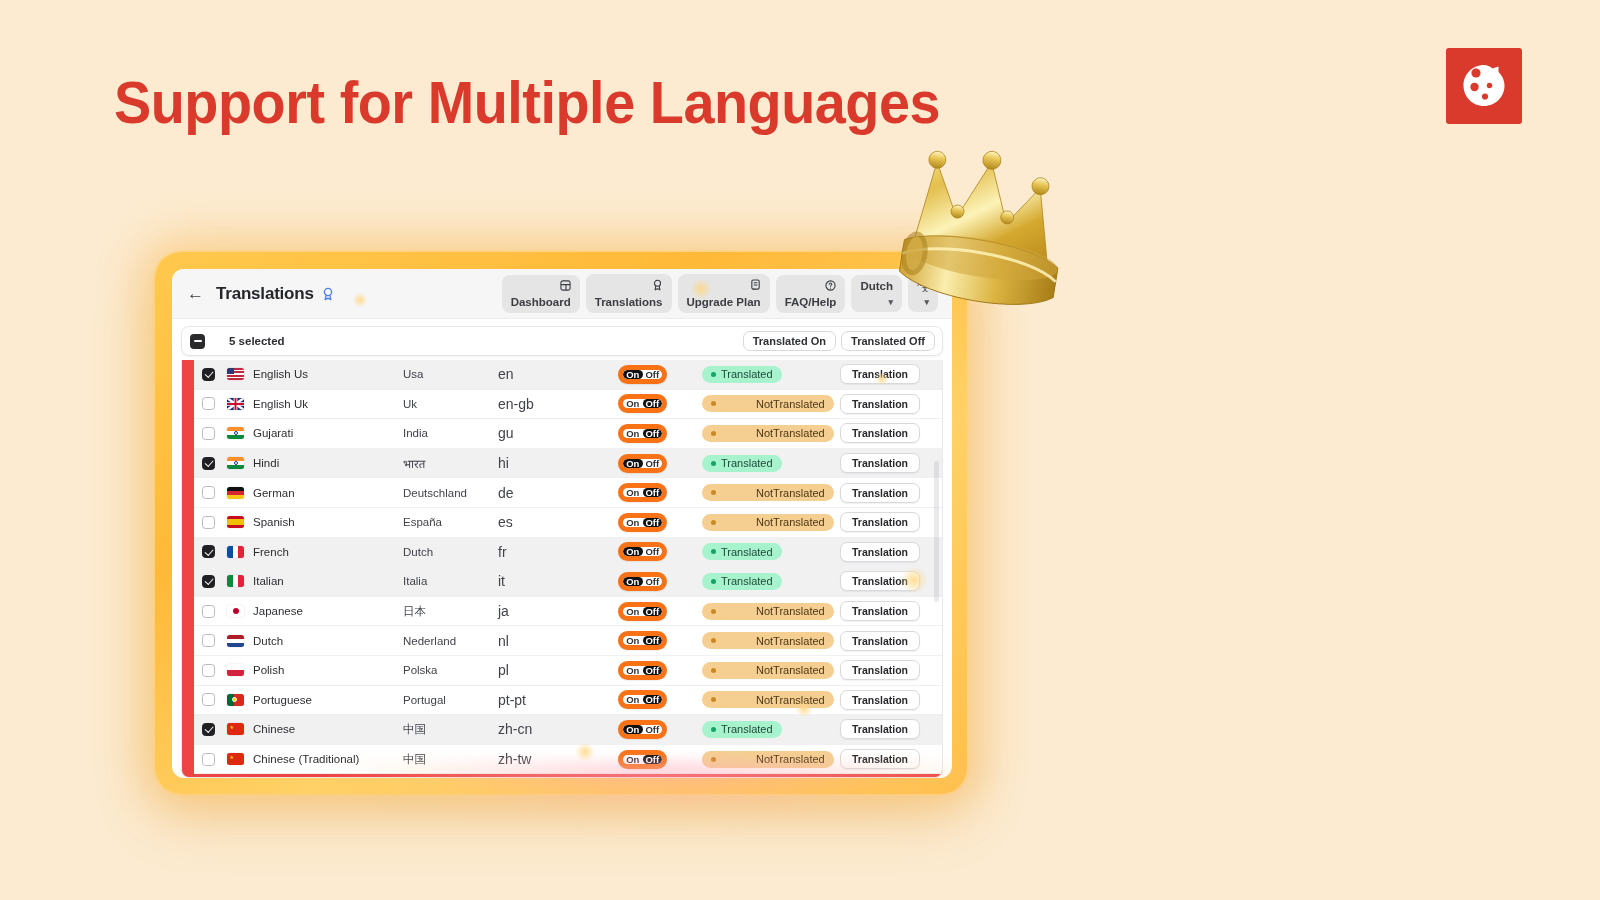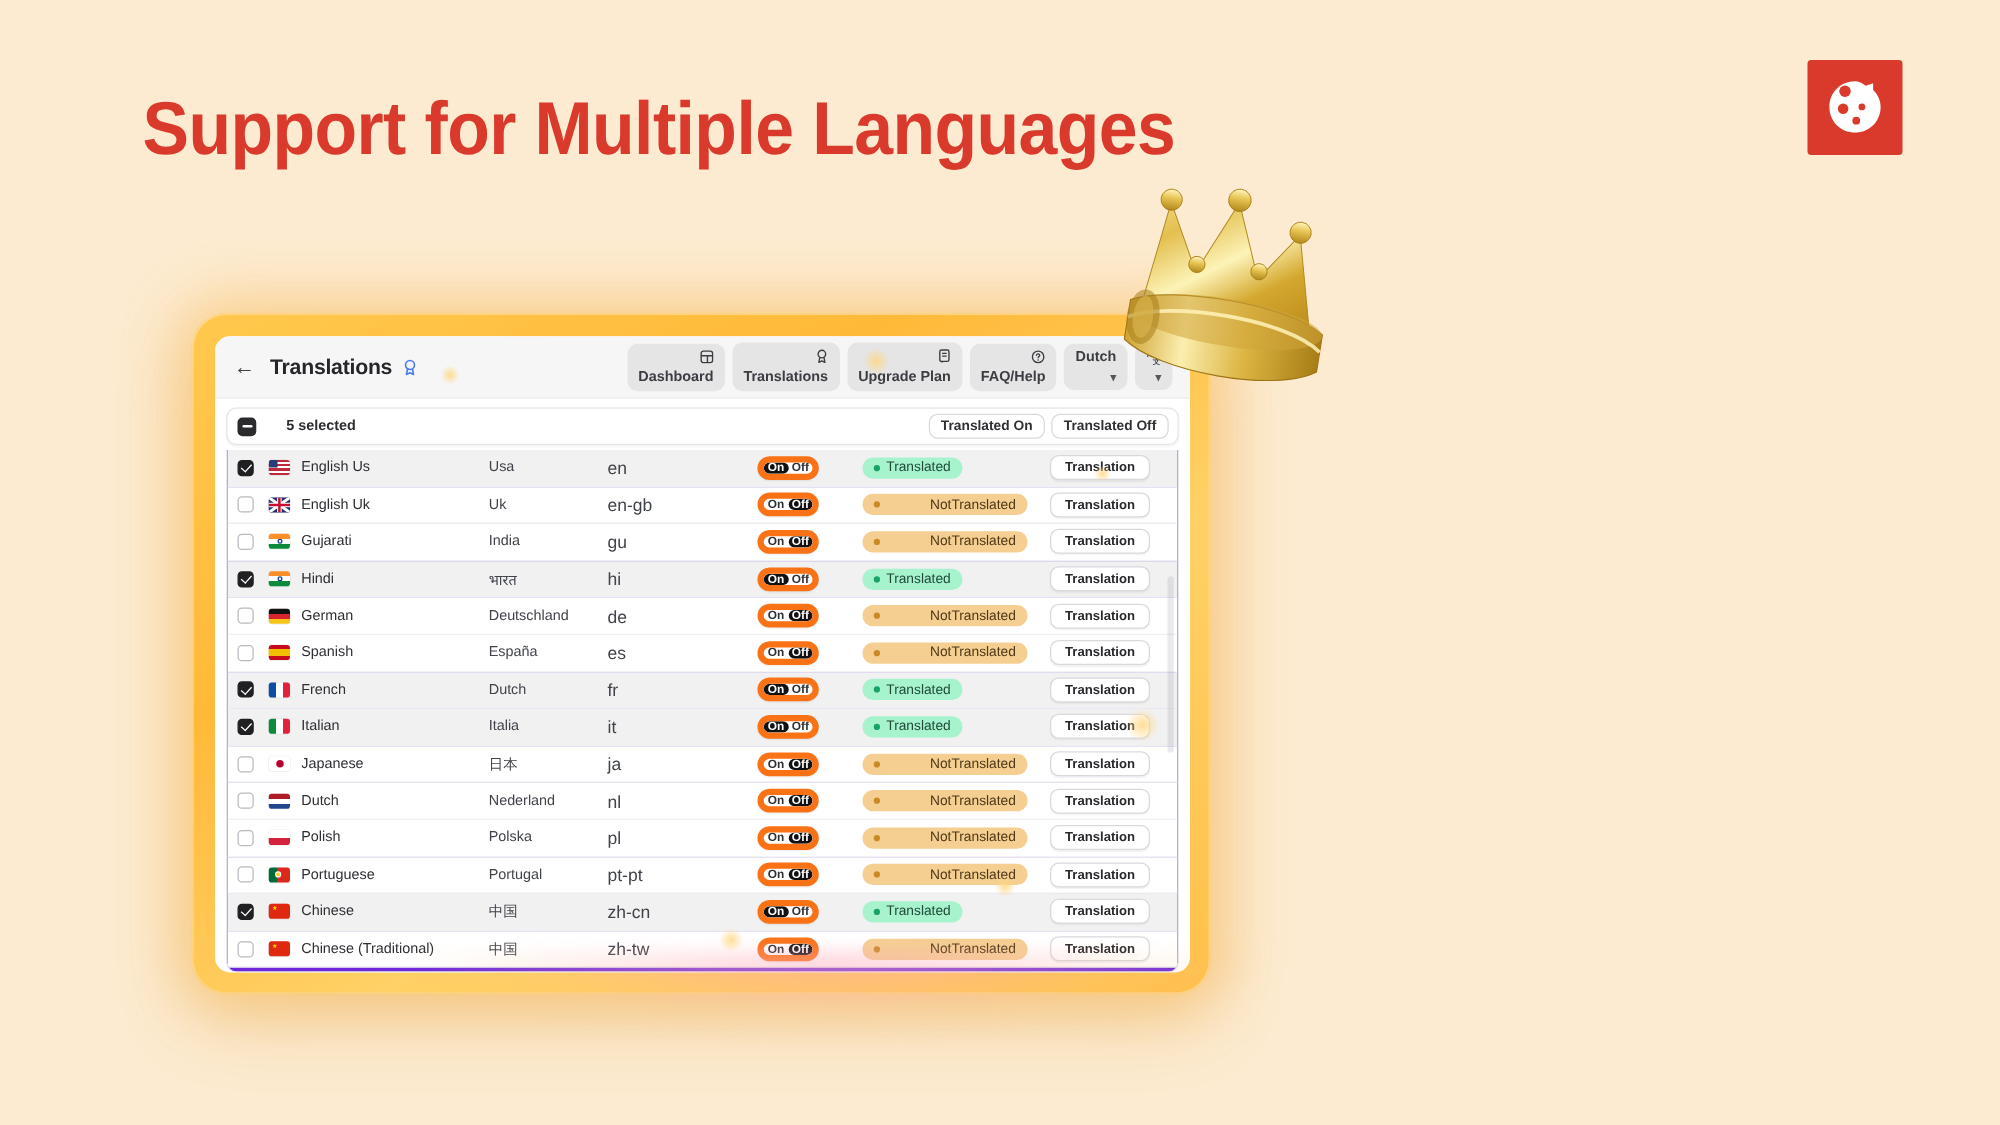--- a/index.html
+++ b/index.html
@@ -157,23 +157,24 @@
     white-space: nowrap;
   }
 
   
   .table-wrap {
     flex: 1;
     margin: 4px 9px 0 9px;
     border: 1px solid #e9e9eb;
     border-top: none;
     border-radius: 0 0 8px 8px;
-    background: #6d28d9;
+    background: #ef4444;
     position: relative;
     overflow: hidden;
+    padding-left: 12px;
   }
   .rows { position: relative; }
   .row {
     display: flex;
     align-items: center;
     height: 29.6px;
     border-bottom: 1px solid #f0f0f2;
     padding-left: 8px;
     padding-right: 22px;
     background: #ffffff;

